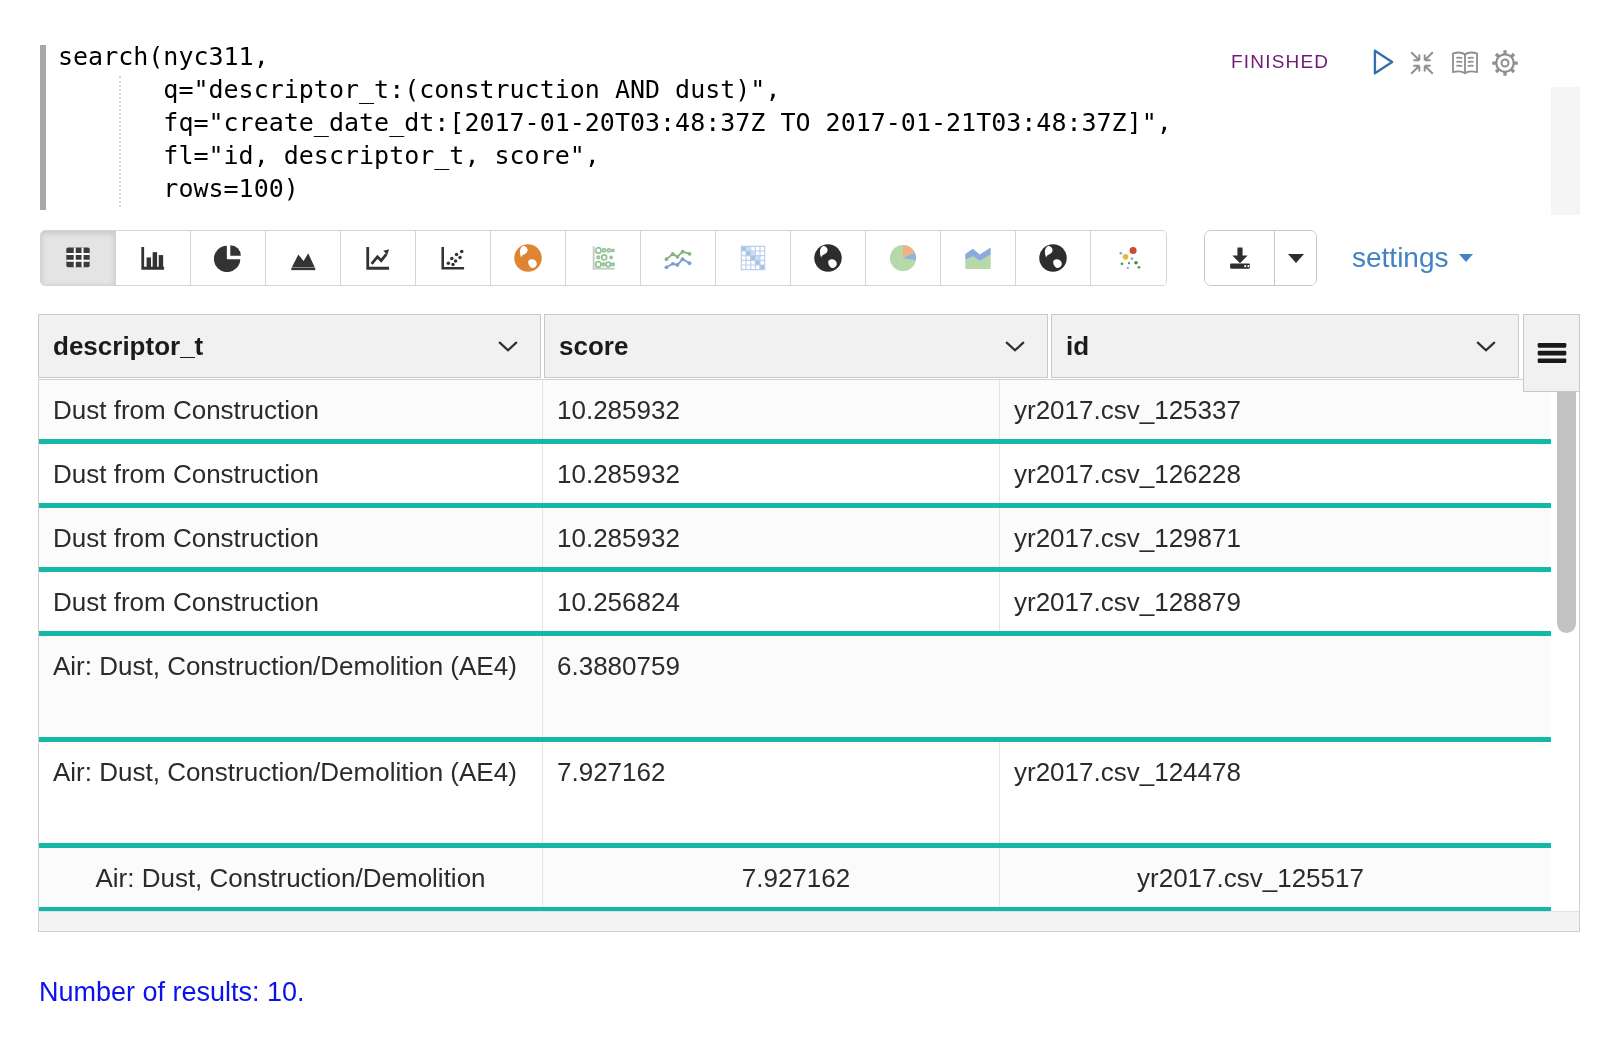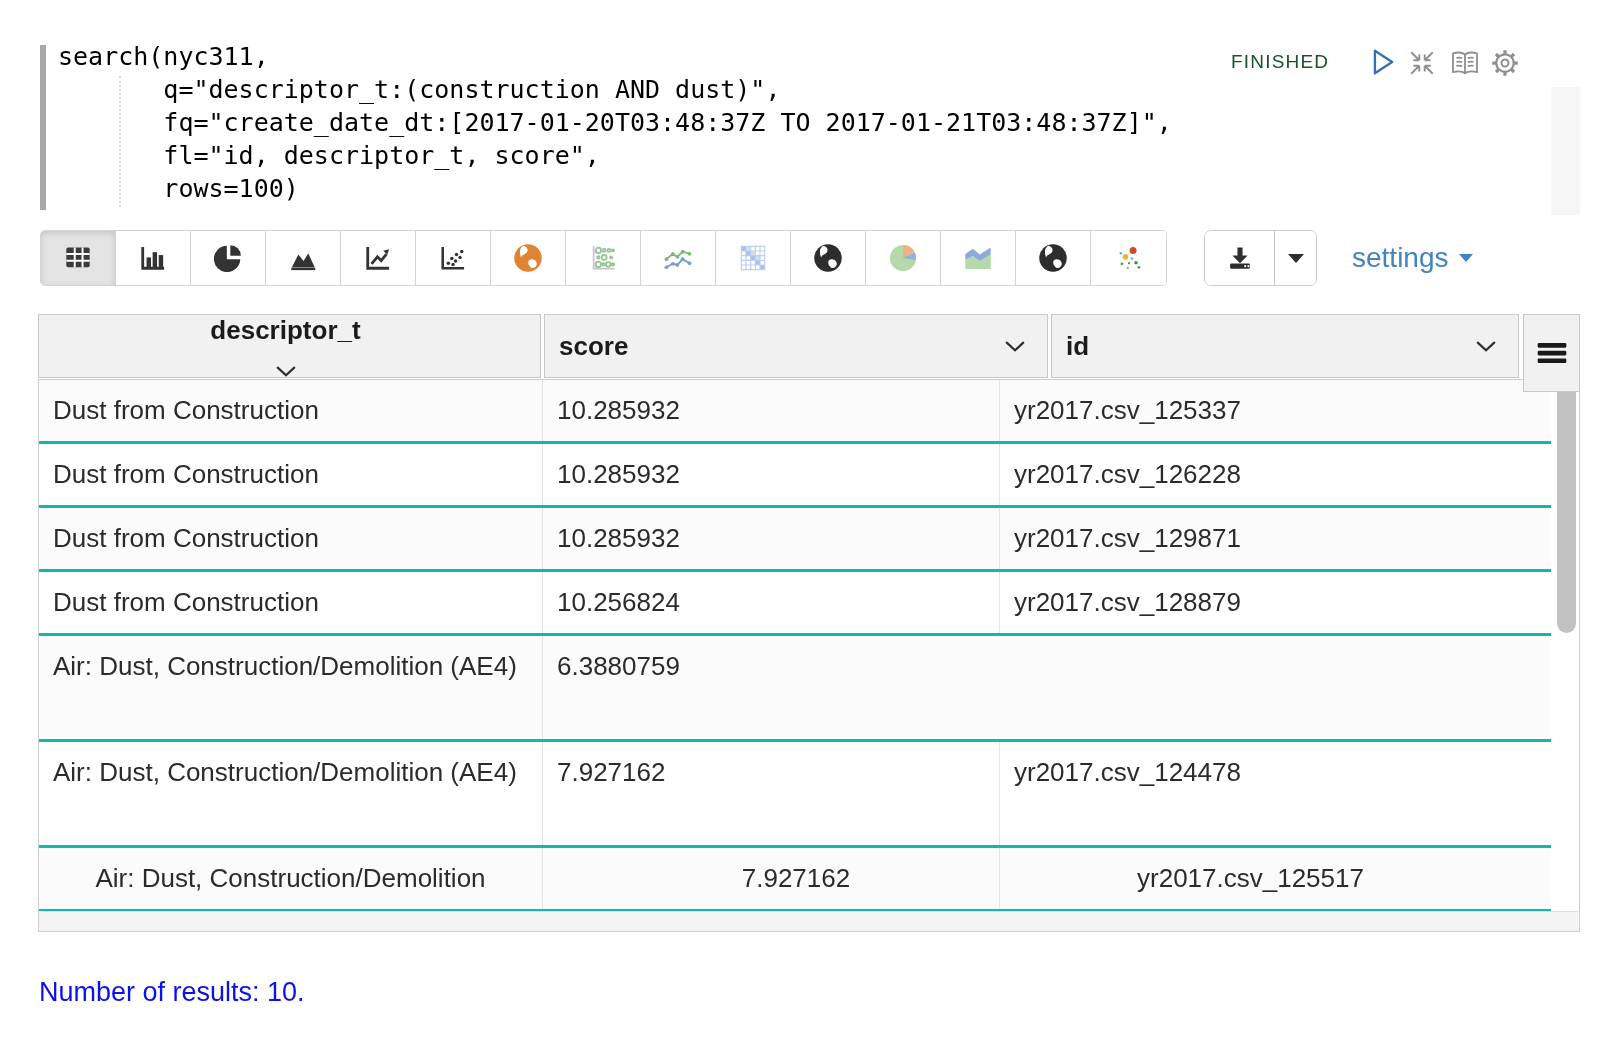--- a/index.html
+++ b/index.html
@@ -12,21 +12,21 @@
   }
   
   .gutter-bar { position:absolute; left:40px; top:21px; width:6px; height:165px; background:#a9a9a9; }
   .indent-guide { position:absolute; left:119px; top:52px; height:131px; border-left:2px dotted #d6d6d6; }
   .code-block { position:absolute; left:58px; top:16px; font-family:"DejaVu Sans Mono", monospace;
     font-size:25px; line-height:33px; color:#000; }
   .code-line { white-space: pre; }
   .editor-scroll { position:absolute; left:1551px; top:63px; width:29px; height:128px; background:#f5f5f5; }
   .page-right-border { position:absolute; left:1620px; top:0; width:2px; height:1052px; background:#ececec; }
   
-  .status { position:absolute; left:1231px; top:27px; font-size:19px; letter-spacing:1.2px; color:#14532d; }
+  .status { position:absolute; left:1231px; top:27px; font-size:19px; letter-spacing:1.2px; color:#701a75; }
   .pctl { position:absolute; cursor:pointer; background:none; border:none; line-height:0; }
   .ctl-play { left:1370px; top:24px; }
   .ctl-compress { left:1407px; top:25px; }
   .ctl-book { left:1449px; top:25px; }
   .ctl-gear { left:1490px; top:24px; }
   
   .viz-group { position:absolute; left:40px; top:206px; height:56px; display:flex;
     border:1px solid #d4d4d4; border-radius:5px; overflow:hidden; background:#fff; }
   .viz-btn { width:75px; height:100%; border:none; border-right:1px solid #d4d4d4; background:#fff;
     display:flex; align-items:center; justify-content:center; padding:0; cursor:pointer; }
@@ -40,29 +40,29 @@
     justify-content:center; cursor:pointer; }
   .caret { display:inline-block; width:0; height:0; border-left:8px solid transparent;
     border-right:8px solid transparent; border-top:9px solid #2e2e2e; }
   .caret.blue { border-top-color:#4183c4; border-left-width:7px; border-right-width:7px; border-top-width:8px; }
   .settings { position:absolute; left:1352px; top:206px; height:56px; display:flex; align-items:center;
     gap:10px; font-size:28px; color:#4183c4; cursor:pointer; }
   
   .th { position:absolute; top:290px; height:64px; background:#f1f1f1; border:1px solid #c9c9c9;
     display:flex; align-items:center; justify-content:space-between; padding:0 22px 0 14px;
     font-weight:bold; font-size:26px; color:#1b1b1b; }
-  .th1 { left:38px; width:503px;flex-direction:column; }
+  .th1 { left:38px; width:503px; }
   .th2 { left:544px; width:504px; }
   .th3 { left:1051px; width:468px; }
   .th .chev { line-height:0; cursor:pointer; }
   .burger { position:absolute; left:1523px; top:290px; width:57px; height:78px; background:#f1f1f1;
     border:1px solid #c9c9c9; display:flex; align-items:center; justify-content:center; z-index:3; cursor:pointer; }
   .tbody { position:absolute; left:38px; top:355px; width:1542px; height:553px; background:#fff;
     border:1px solid #cfcfcf; overflow:hidden; }
-  .trow { position:relative; width:1512px; border-bottom:3px solid #14b8a6; background:#fff; }
+  .trow { position:relative; width:1512px; border-bottom:5px solid #14b8a6; background:#fff; }
   .trow.striped { background:#fbfbfb; }
   .tcell { position:absolute; top:0; bottom:0; padding:9px 14px; font-size:26px; line-height:43px;
     color:#2b2b2b; overflow:hidden; }
   .tcell.c0 { left:0; width:503px; }
   .tcell.c1 { left:503px; width:507px; border-left:1px solid #e4e4e4; }
   .tcell.c2 { left:960px; width:502px; border-left:1px solid #e4e4e4; }
   .vthumb { position:absolute; left:1518px; top:3px; width:19px; height:250px; border-radius:10px;
     background:#c2c2c2; z-index:2; cursor:grab; }
   .hstrip { position:absolute; left:0; bottom:0; width:100%; height:20px; background:#f4f4f4;
     border-top:1px solid #e2e2e2; z-index:2; }

